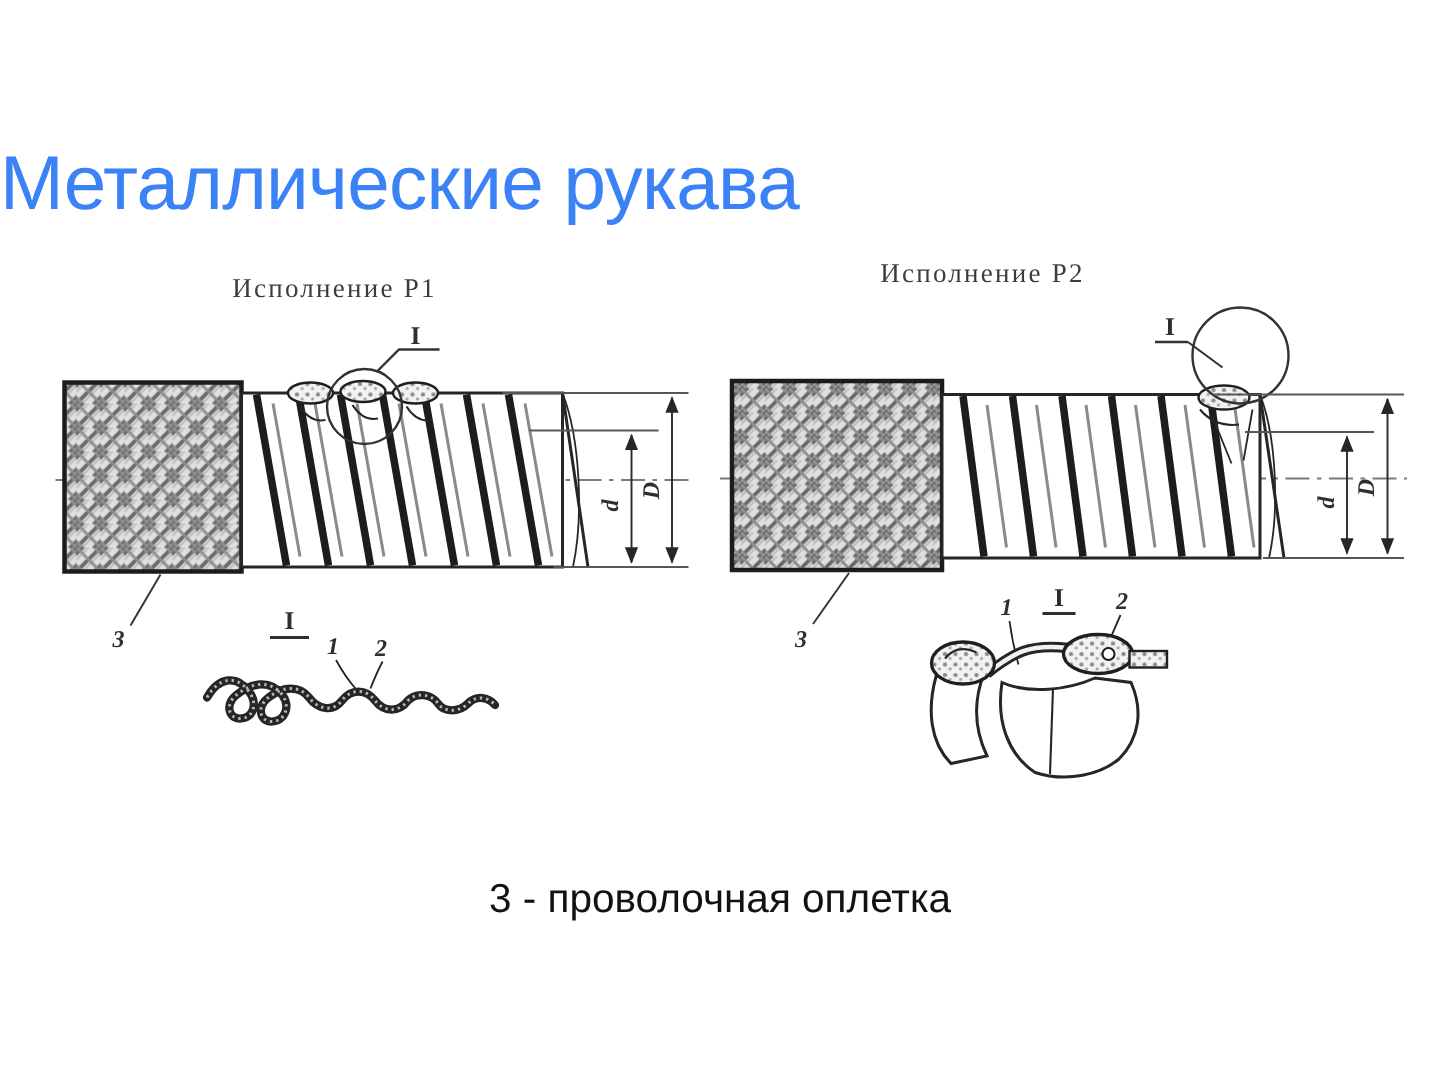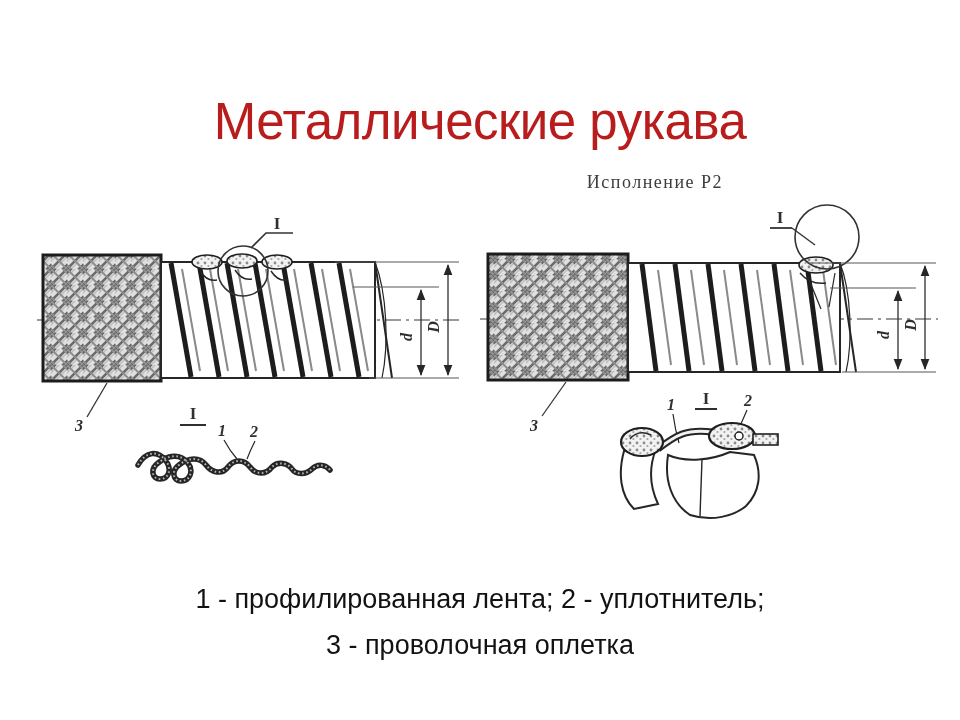--- a/index.html
+++ b/index.html
@@ -1,22 +1,22 @@
 <!DOCTYPE html>
 <html><head>
 <meta charset="utf-8">
 <style>
   html,body { margin:0; padding:0; background:#fff; }
   .slide {
     position:relative; width:960px; height:720px; background:#ffffff;
     font-family:"Liberation Sans", sans-serif; overflow:hidden;
   }
   .title {
-    position:absolute; top:58px; left:0; width:100%; text-align:center;
-    font-size:51px; font-weight:400; color:#b91c1c; letter-spacing:-0.5px;
+    position:absolute; top:58px; left:0; width:100%; 
+    font-size:51px; font-weight:400; color:#3b82f6; letter-spacing:-0.5px;
   }
   .fig-label {
     position:absolute; font-family:"Liberation Serif", serif;
     font-size:18px; color:#3c3c3c; letter-spacing:1.5px; text-align:center;
   }
   .fig-label.p1 { left:35px;  top:182px; width:376px; }
   .fig-label.p2 { left:480px; top:172px; width:350px; }
   .caption {
     position:absolute; top:576px; left:0; width:100%; text-align:center;
     font-size:27px; color:#121212; line-height:46px;
@@ -51,20 +51,21 @@
         <circle cx="5.4" cy="5" r="1.1" fill="#a3a3a3"></circle>
       </pattern>
       <marker id="arr" viewBox="0 0 10 10" refX="9.2" refY="5" markerWidth="8.5" markerHeight="8.5" orient="auto-start-reverse">
         <path d="M0,1 L10,5 L0,9 z" fill="#262626"></path>
       </marker>
     </defs>
   </svg>
 
   <h1 class="title">Металлические рукава</h1>
 
+  <div class="fig-label p1">Исполнение Р1</div>
   <div class="fig-label p2">Исполнение Р2</div>
 
   <svg class="fig" style="left:35px;top:205px" width="430" height="232" viewBox="0 0 430 232">
     <line class="cl" x1="2" y1="115" x2="428" y2="115"></line>
     <g>
       <rect x="8" y="50" width="118" height="126" fill="url(#braid)" stroke="#1c1c1c" stroke-width="3"></rect>
     </g>
     <g>
       <rect x="126" y="57" width="214" height="116" fill="#ffffff" stroke="#262626" stroke-width="2"></rect>
       <line class="rib" x1="136" y1="58" x2="156" y2="172"></line>
@@ -189,17 +190,16 @@
       <path d="M58,64 C76,50 86,44 112,47" fill="none" stroke="#f2f2f2" stroke-width="3"></path>
       <ellipse cx="42" cy="57" rx="21" ry="14" fill="url(#stip)" stroke="#1f1f1f" stroke-width="2.2"></ellipse>
       <path class="ink" d="M30,54 q8,-10 21,-4" stroke-width="1.4"></path>
       <ellipse cx="132" cy="51" rx="23" ry="13" fill="url(#stip)" stroke="#1f1f1f" stroke-width="2.2"></ellipse>
       <circle cx="139" cy="51" r="4" fill="#ffffff" stroke="#1f1f1f" stroke-width="1.4"></circle>
       <rect x="153" y="49" width="25" height="11" fill="url(#stip)" stroke="#1f1f1f" stroke-width="1.6"></rect>
     </g>
   </svg>
 
   <div class="caption">
-    <div>1 - профилированная лента; 2 - уплотнитель;</div>
     <div>3 - проволочная оплетка</div>
   </div>
 
 </div>
 
 </body></html>

